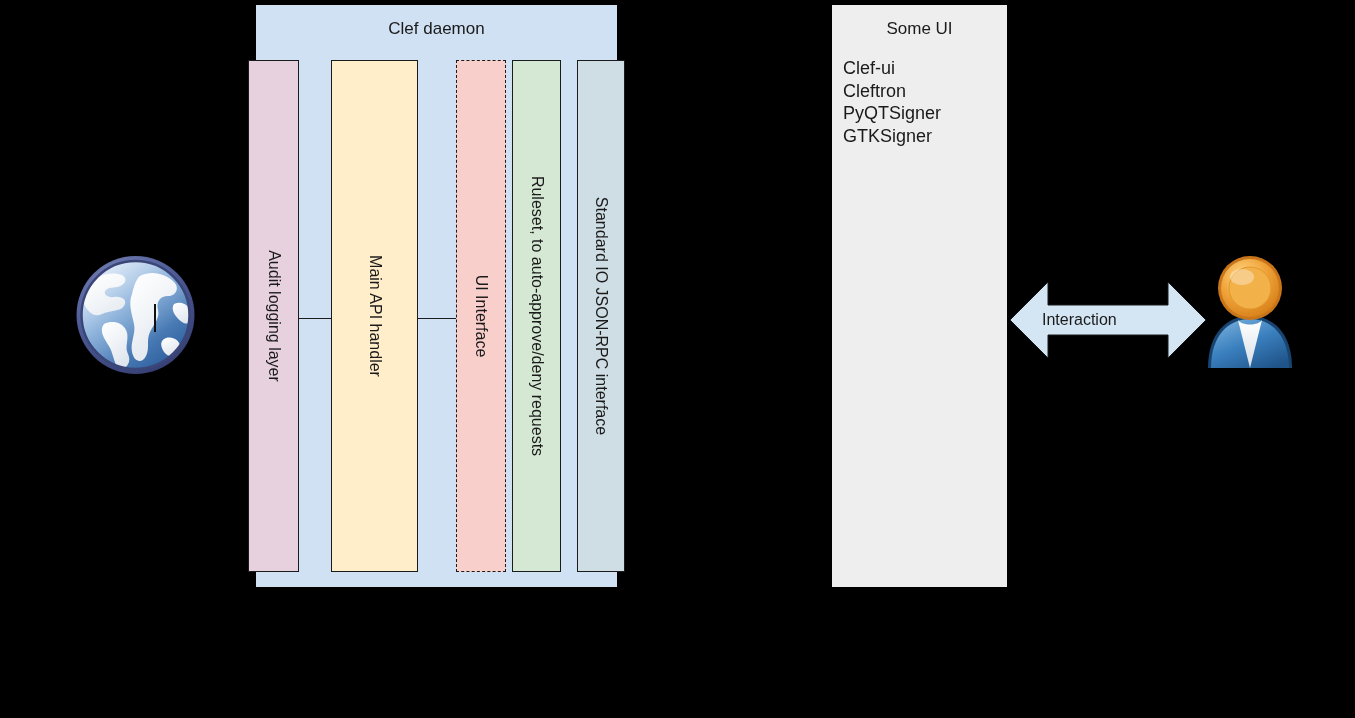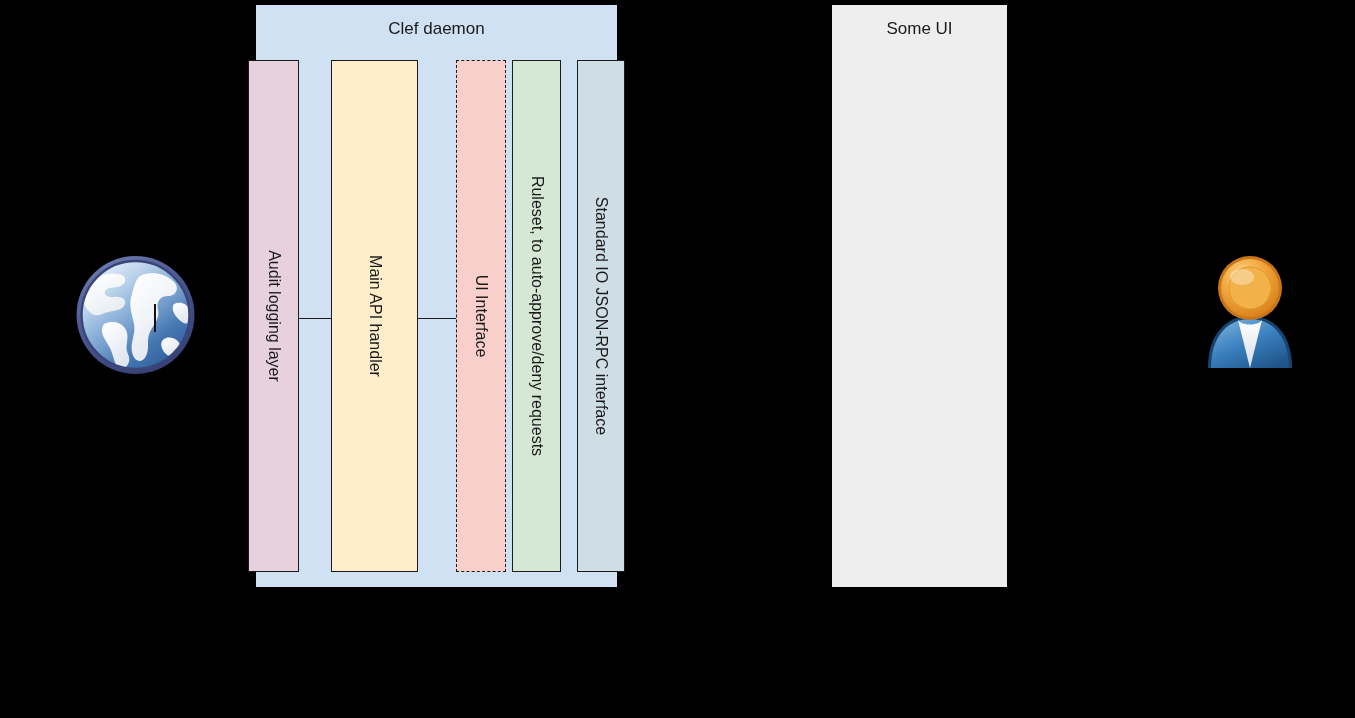--- a/index.html
+++ b/index.html
@@ -224,22 +224,34 @@
     <span class="vlabel">Ruleset, to auto-approve/deny requests</span>
   </div>
 
   <div class="layer layer-stdio">
     <span class="vlabel">Standard IO JSON-RPC interface</span>
   </div>
 
 
   <div class="someui-box">
     <div class="someui-title">Some UI</div>
-  </div>
-
+    <div class="someui-list">
+      <div class="ui-item">Clef-ui</div>
+      <div class="ui-item">Cleftron</div>
+      <div class="ui-item">PyQTSigner</div>
+      <div class="ui-item">GTKSigner</div>
+    </div>
+  </div>
+
+  <div class="arrow arrow-user">
+    <svg viewBox="0 0 196 86" width="196" height="86">
+      <polygon points="0,43 38,5 38,28 158,28 158,5 196,43 158,81 158,58 38,58 38,81" fill="#d4e6f4" stroke="#1b1b1b" stroke-width="1"></polygon>
+    </svg>
+    <span class="arrow-label">Interaction</span>
+  </div>
 
   <div class="icon-user">
     <svg viewBox="0 0 100 120" width="100" height="120">
       <defs>
         <radialGradient id="headGrad" cx="38%" cy="30%" r="72%">
           <stop offset="0%" stop-color="#ffd98a"></stop>
           <stop offset="55%" stop-color="#f0a43a"></stop>
           <stop offset="100%" stop-color="#d9821c"></stop>
         </radialGradient>
         <radialGradient id="headRing" cx="45%" cy="38%" r="70%">

